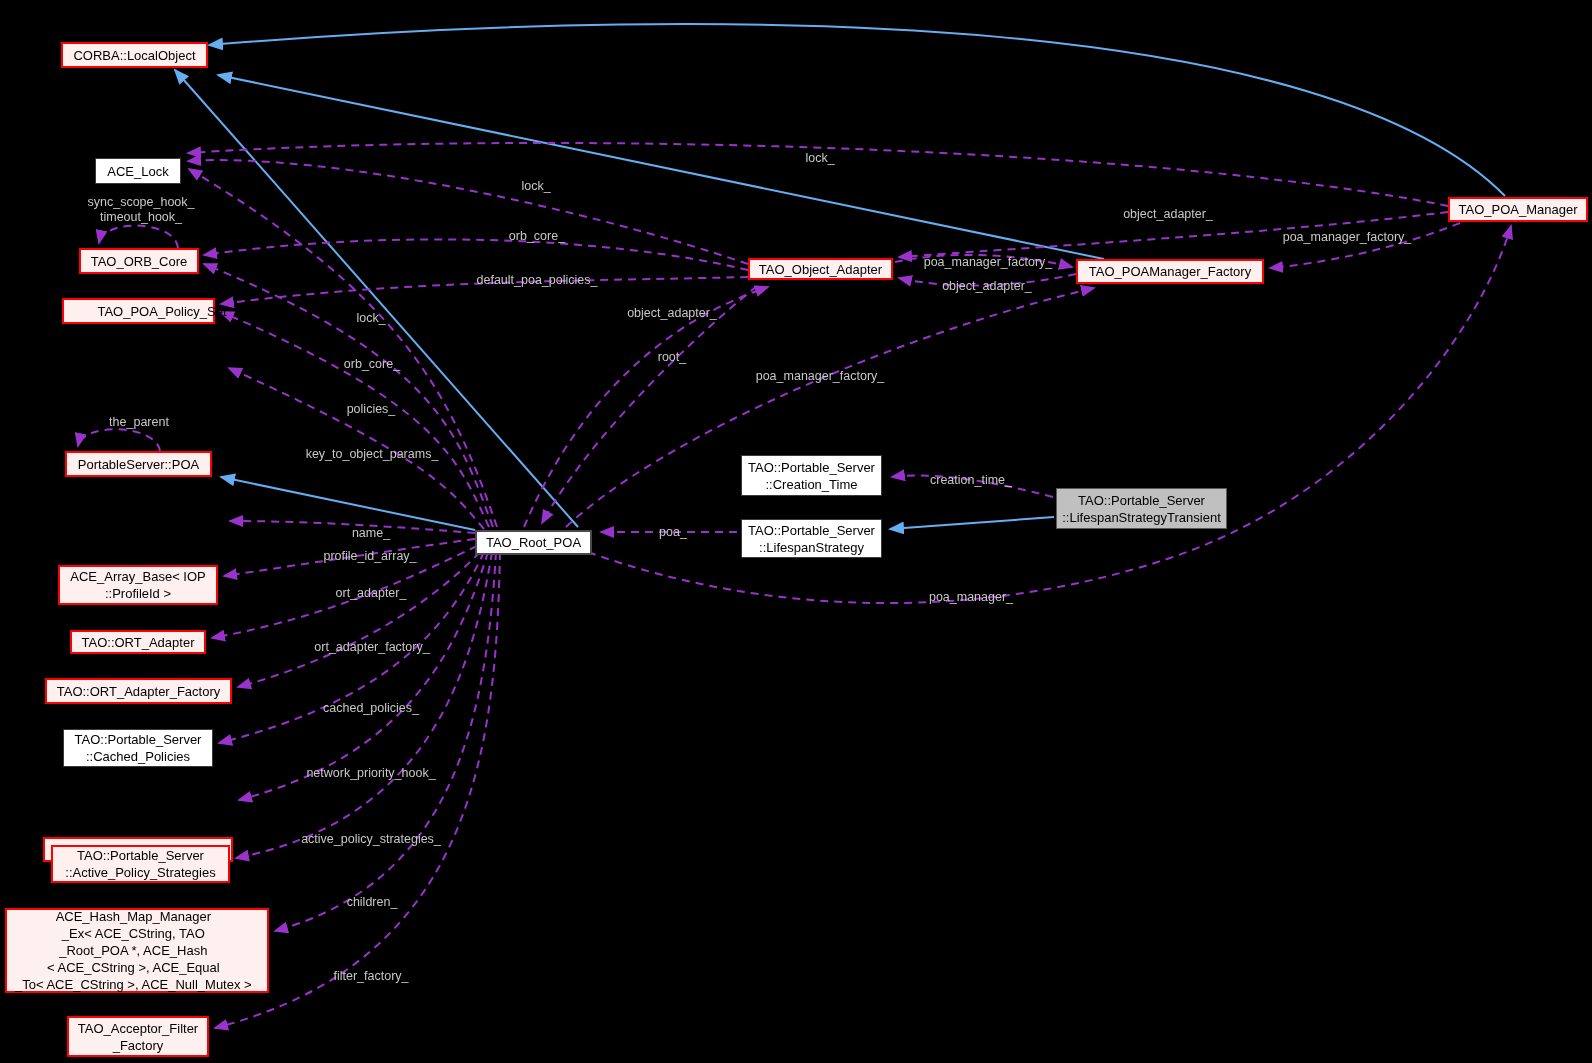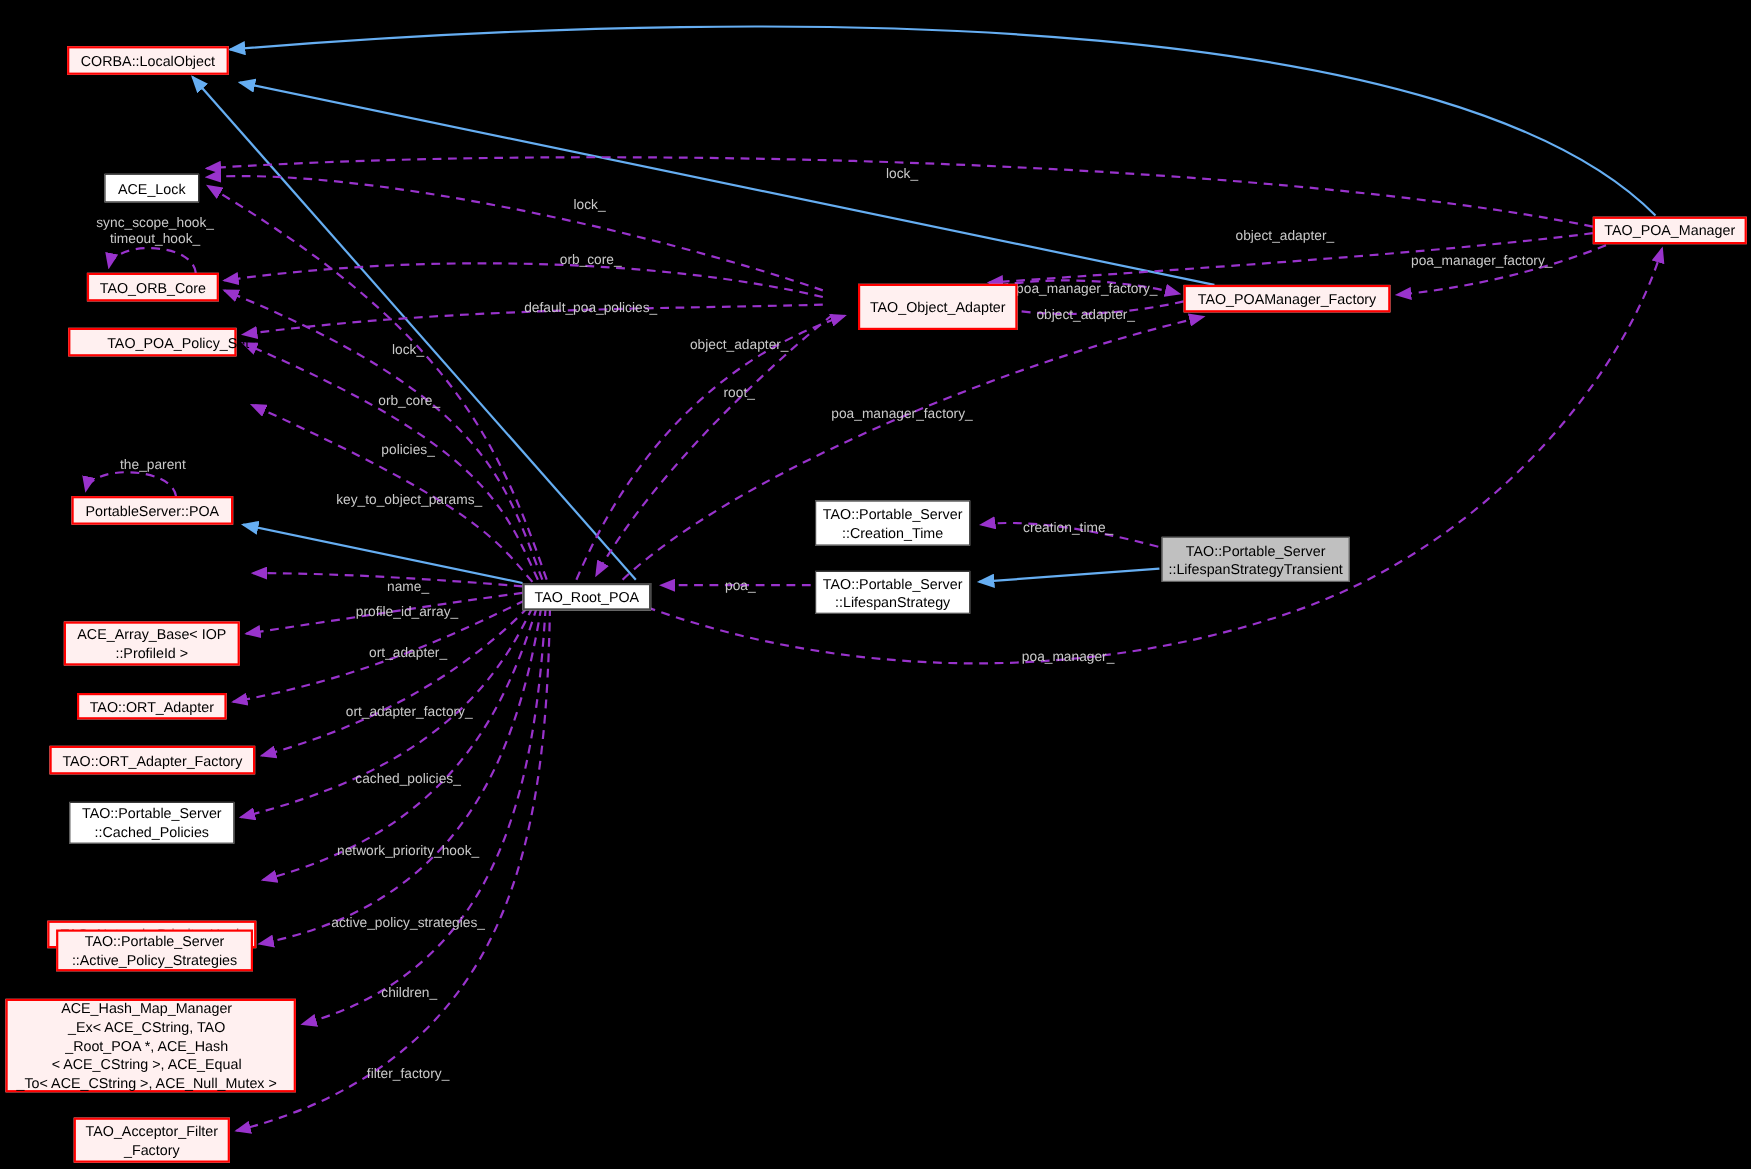--- a/index.html
+++ b/index.html
@@ -146,21 +146,21 @@
   <div class="node" style="left:51px;top:845px;width:179px;height:38px;">TAO::Portable_Server
 ::Active_Policy_Strategies</div>
   <div class="node" style="left:5px;top:908px;width:264px;height:85px;text-align:center;justify-content:flex-start;padding-left:8px;">ACE_Hash_Map_Manager
 _Ex&lt; ACE_CString, TAO
 _Root_POA *, ACE_Hash
 &lt; ACE_CString &gt;, ACE_Equal
 _To&lt; ACE_CString &gt;, ACE_Null_Mutex &gt;</div>
   <div class="node" style="left:67px;top:1016px;width:142px;height:41px;">TAO_Acceptor_Filter
 _Factory</div>
   <div class="node current" style="left:475px;top:530px;width:117px;height:25px;">TAO_Root_POA</div>
-  <div class="node" style="left:748px;top:258px;width:145px;height:42px;margin-left:32px;">TAO_Object_Adapter</div>
+  <div class="node" style="left:748px;top:258px;width:145px;height:22px;">TAO_Object_Adapter</div>
   <div class="node" style="left:1076px;top:259px;width:188px;height:25px;">TAO_POAManager_Factory</div>
   <div class="node" style="left:1448px;top:197px;width:140px;height:25px;">TAO_POA_Manager</div>
   <div class="node plain" style="left:741px;top:455px;width:141px;height:41px;">TAO::Portable_Server
 ::Creation_Time</div>
   <div class="node plain" style="left:741px;top:519px;width:141px;height:39px;">TAO::Portable_Server
 ::LifespanStrategy</div>
   <div class="node gray" style="left:1056px;top:488px;width:171px;height:41px;">TAO::Portable_Server
 ::LifespanStrategyTransient</div>
 
 </div>

